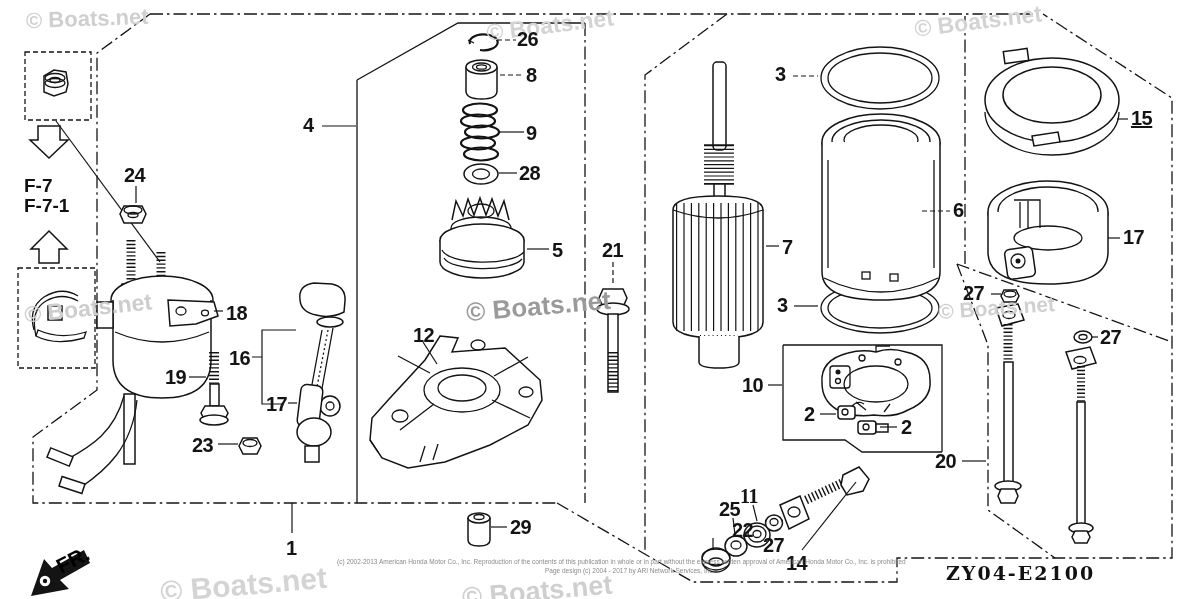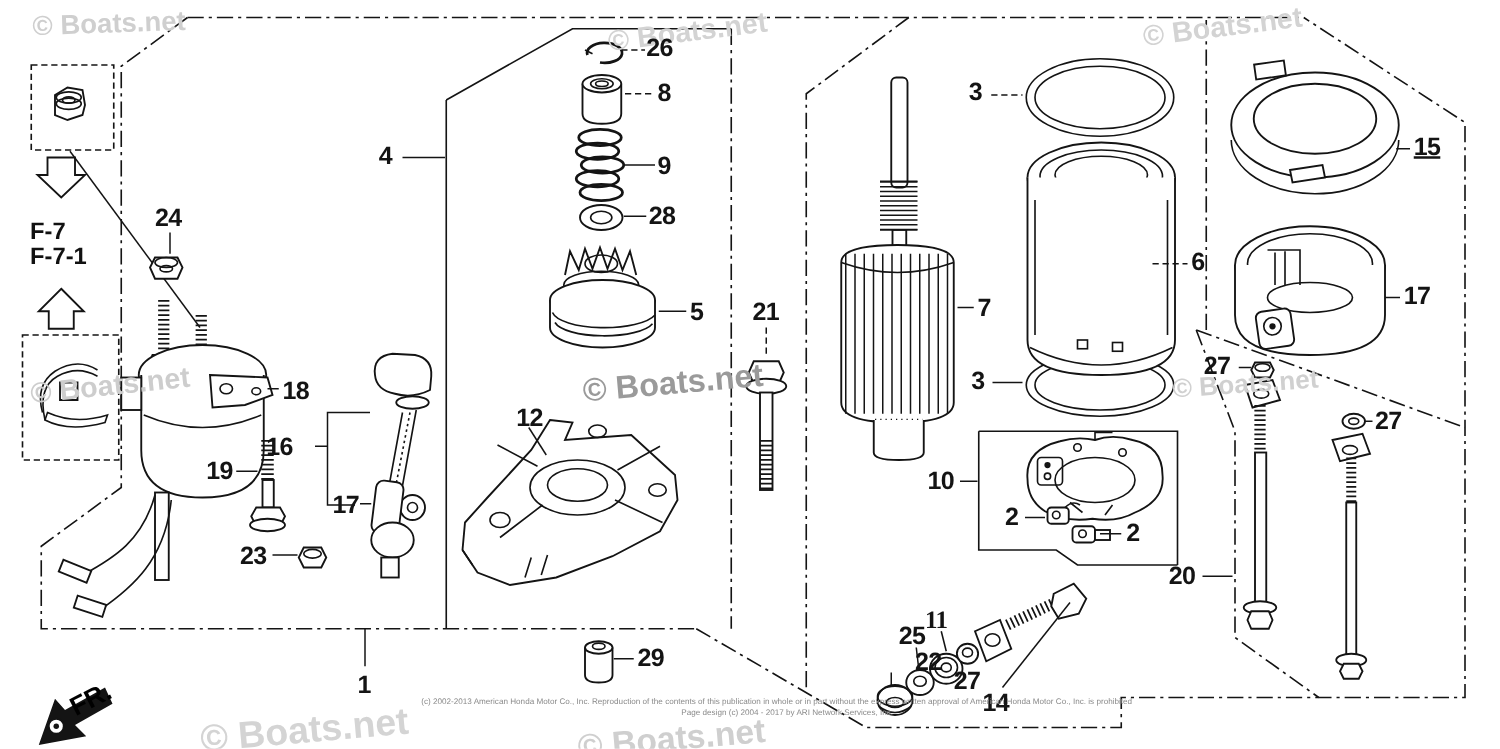--- a/index.html
+++ b/index.html
@@ -360,21 +360,21 @@
 <div class="plabel" style="left:517px;top:29px;">26</div>
 <div class="plabel" style="left:526px;top:65px;">8</div>
 <div class="plabel" style="left:526px;top:123px;">9</div>
 <div class="plabel" style="left:519px;top:163px;">28</div>
 <div class="plabel" style="left:552px;top:240px;">5</div>
 <div class="plabel" style="left:303px;top:115px;">4</div>
 <div class="plabel" style="left:602px;top:240px;">21</div>
 <div class="plabel" style="left:124px;top:165px;">24</div>
 <div class="plabel" style="left:226px;top:303px;">18</div>
 <div class="plabel" style="left:165px;top:367px;">19</div>
-<div class="plabel" style="left:213px;top:348px;">16</div>
+<div class="plabel" style="left:229px;top:348px;">16</div>
 <div class="plabel" style="left:266px;top:394px;">17</div>
 <div class="plabel" style="left:192px;top:435px;">23</div>
 <div class="plabel" style="left:413px;top:325px;text-align:right;">12</div>
 <div class="plabel" style="left:510px;top:517px;">29</div>
 <div class="plabel" style="left:286px;top:538px;">1</div>
 <div class="plabel" style="left:775px;top:64px;">3</div>
 <div class="plabel" style="left:782px;top:237px;">7</div>
 <div class="plabel" style="left:777px;top:295px;">3</div>
 <div class="plabel" style="left:953px;top:200px;">6</div>
 <div class="plabel" style="left:1131px;top:108px;text-decoration:underline;">15</div>
@@ -385,16 +385,17 @@
 <div class="plabel" style="left:804px;top:404px;">2</div>
 <div class="plabel" style="left:901px;top:417px;">2</div>
 <div class="plabel" style="left:935px;top:451px;">20</div>
 <div class="plabel" style="left:740px;top:486px;font-family:Liberation Serif, serif;">11</div>
 <div class="plabel" style="left:719px;top:499px;text-align:right;">25</div>
 <div class="plabel" style="left:698px;top:520px;margin-left:34px;">22</div>
 <div class="plabel" style="left:763px;top:535px;">27</div>
 <div class="plabel" style="left:786px;top:553px;">14</div>
 
 <div class="frtext" style="left:56px;top:548px;">FR.</div>
+<div class="code" style="left:946px;top:562px;">ZY04-E2100</div>
 <div class="fineprint" style="left:337px;top:558px;">(c) 2002-2013 American Honda Motor Co., Inc. Reproduction of the contents of this publication in whole or in part without the express written approval of American Honda Motor Co., Inc. is prohibited</div>
 <div class="fineprint" style="left:545px;top:567px;">Page design (c) 2004 - 2017 by ARI Network Services, Inc.</div>
 
 </div>
 
 </body></html>

